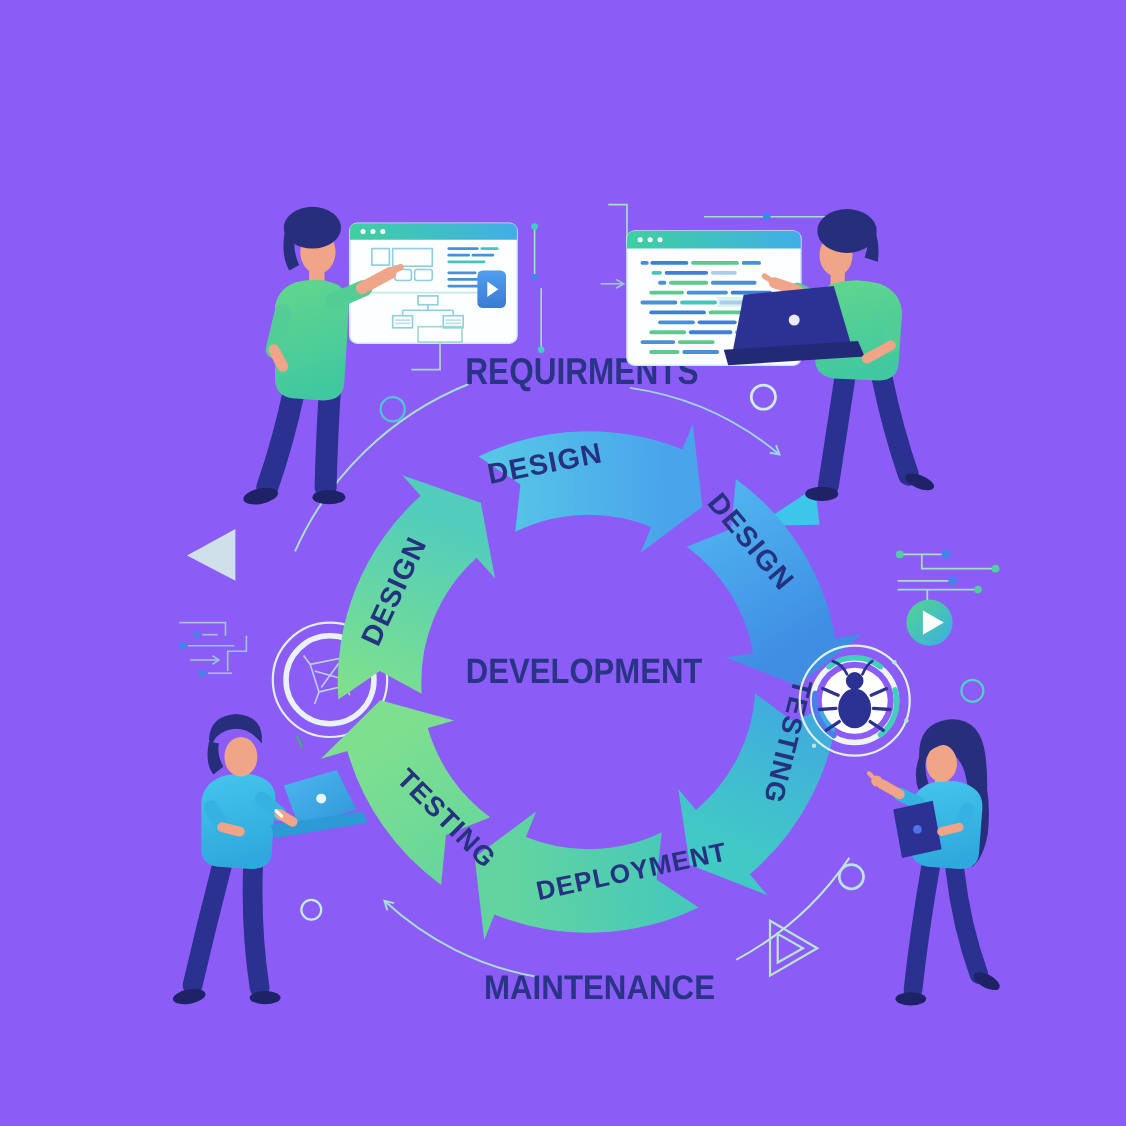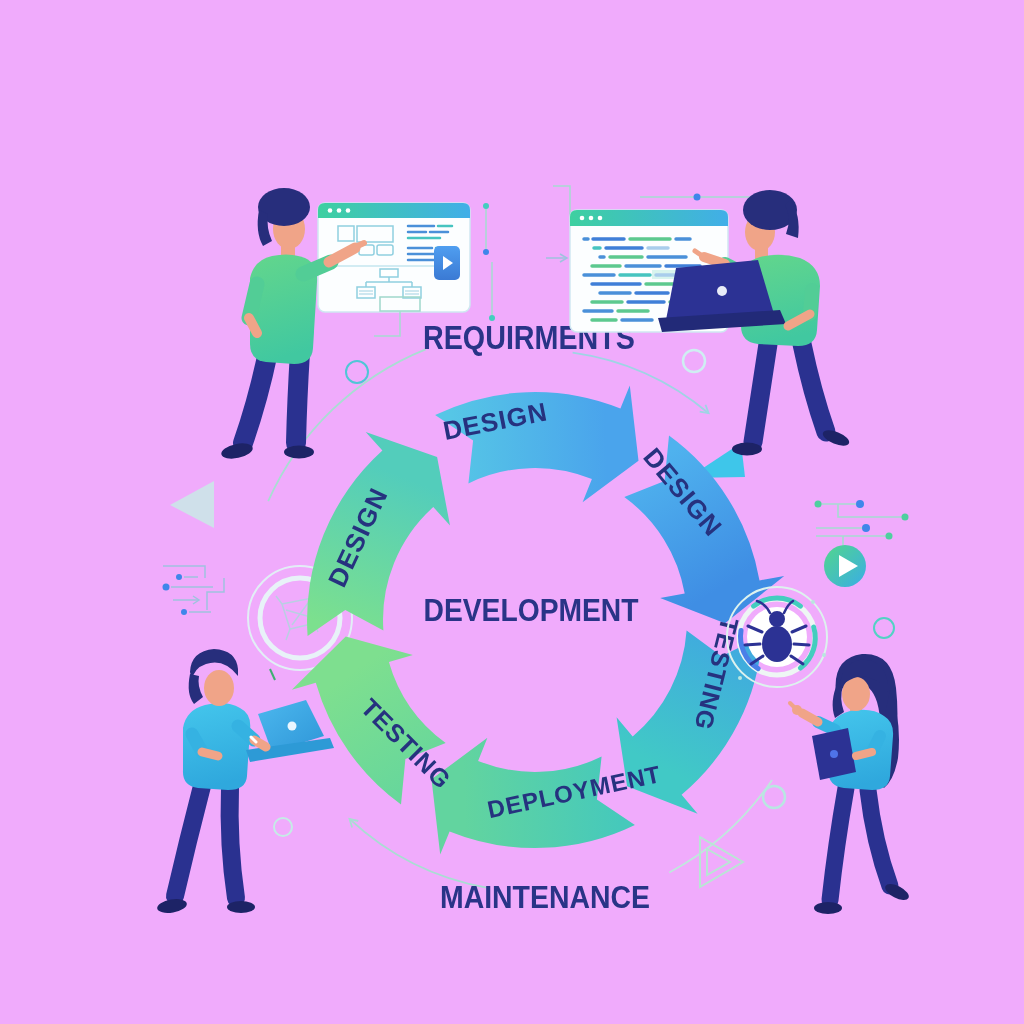--- a/index.html
+++ b/index.html
@@ -1,16 +1,16 @@
 <!DOCTYPE html>
 <html><head>
 <meta charset="utf-8">
 <style>
   html,body{margin:0;padding:0;background:#ffffff;}
-  .stage{width:1024px;height:1024px;position:relative;background:#f0abfc;overflow:hidden;
+  .stage{width:1024px;height:1024px;position:relative;background:#8b5cf6;overflow:hidden;
          font-family:"Liberation Sans", sans-serif;}
   svg text{font-family:"Liberation Sans", sans-serif;}
   .seg-label{font-weight:700;fill:#26327f;letter-spacing:1px;}
   .big-label{font-weight:700;fill:#293487;}
 </style>
 </head>
 <body>
 
 <div class="stage">
 <svg id="scene" width="1024" height="1024" viewBox="0 0 1024 1024">

